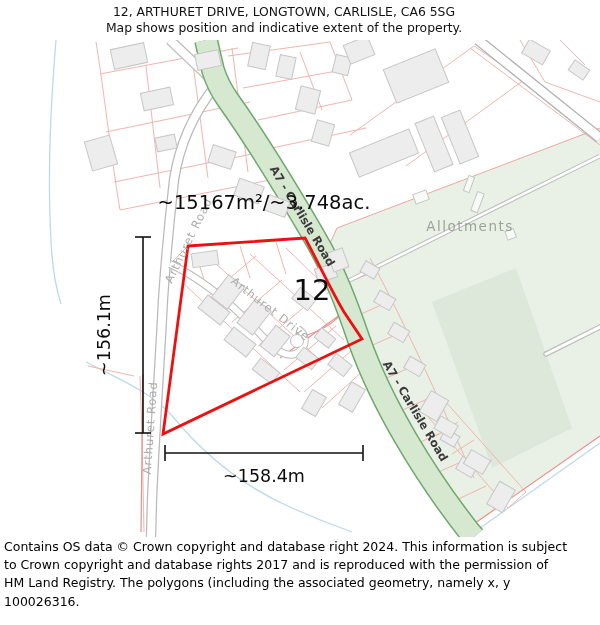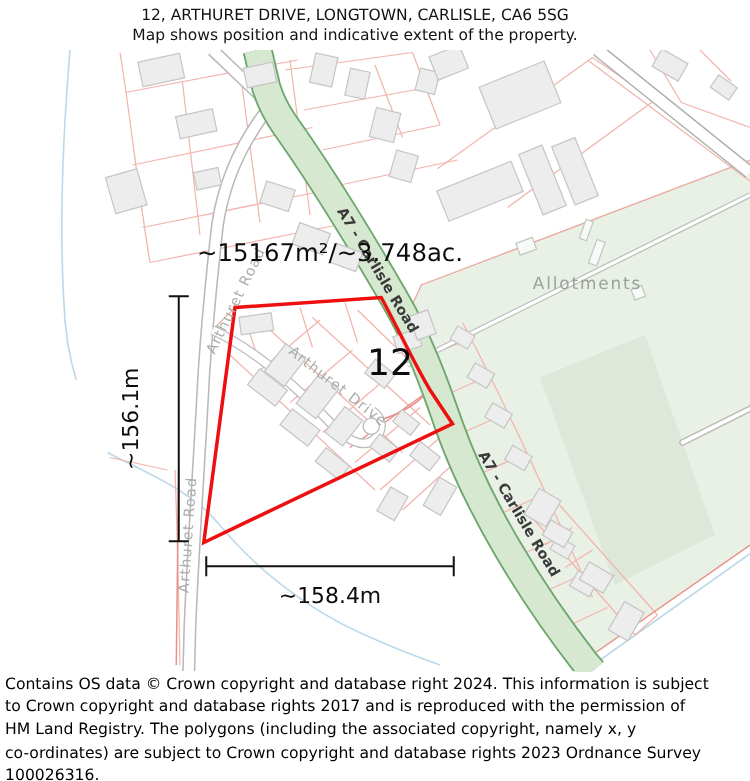--- a/index.html
+++ b/index.html
@@ -200,16 +200,15 @@
     <line x1="165" y1="405" x2="165" y2="421"></line>
     <line x1="363" y1="405" x2="363" y2="421"></line>
   </g>
   <text x="264" y="442" text-anchor="middle" fill="#0c0c0c" font-size="17.5">~158.4m</text>
 </svg>
 </div>
 
 <div class="footer">
   <div>Contains OS data © Crown copyright and database right 2024. This information is subject</div>
   <div>to Crown copyright and database rights 2017 and is reproduced with the permission of</div>
-  <div>HM Land Registry. The polygons (including the associated copyright, namely x, y</div>
-  <div>co-ordinates) are subject to Crown copyright and database rights 2023 Ordnance Survey</div>
+  <div>HM Land Registry. The polygons (including the associated geometry, namely x, y</div>
   <div>100026316.</div>
 </div>
 
 </body></html>

